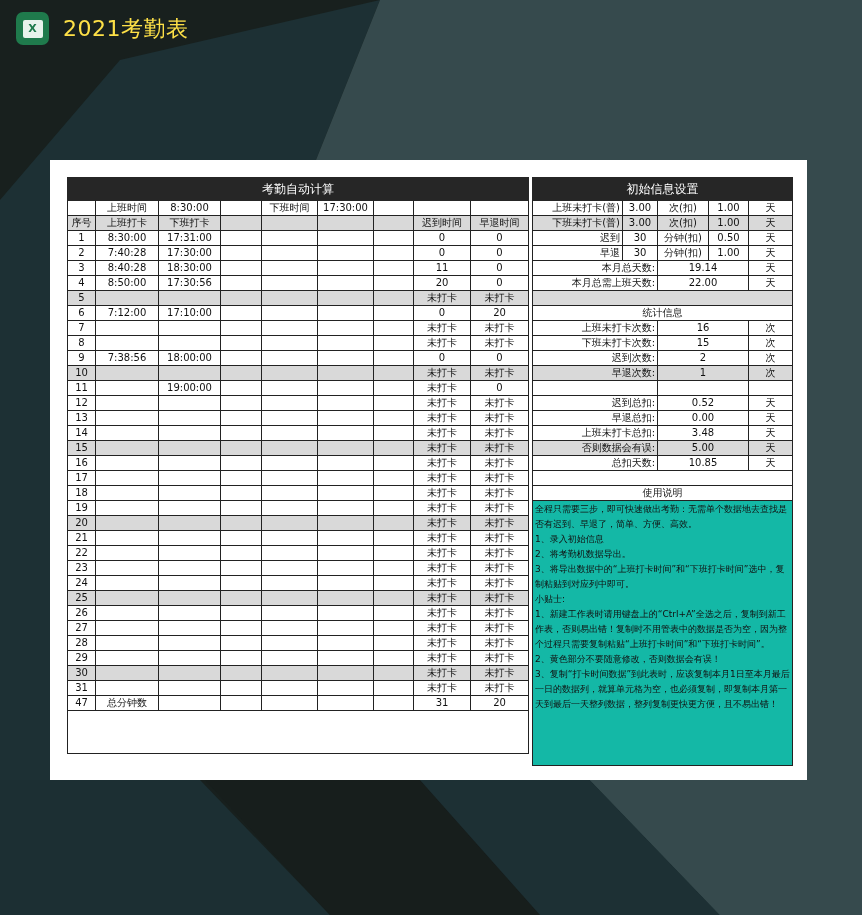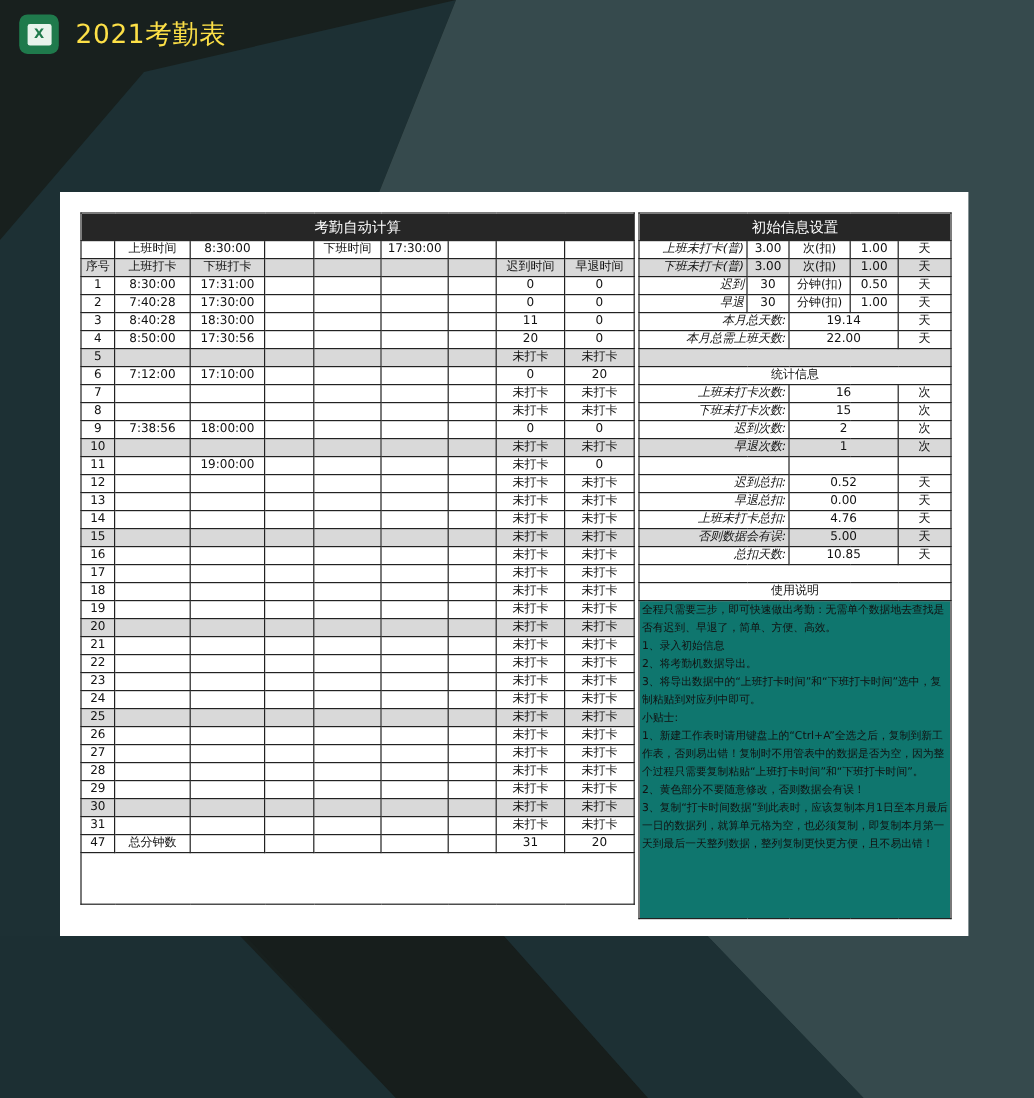--- a/index.html
+++ b/index.html
@@ -16,22 +16,22 @@
   .xl-icon{width:33px;height:33px;border-radius:7px;background:#1f7a4c;display:flex;align-items:center;justify-content:center;}
   .xl-icon .inner{width:20px;height:18px;background:#e8f3ec;border-radius:2px;display:flex;align-items:center;justify-content:center;font-size:11px;font-weight:bold;color:#1f7a4c;}
   .title{margin-left:14px;color:#fde047;font-size:22px;letter-spacing:0.5px;}
   .paper{position:absolute;left:50px;top:160px;width:757px;height:620px;background:#ffffff;}
   table{border-collapse:collapse;table-layout:fixed;font-size:10px;color:#111;}
   td{border:1px solid #222;height:14px;padding:0 2px;text-align:center;white-space:nowrap;overflow:hidden;line-height:14px;}
   .left{position:absolute;left:17px;top:17px;}
   .right{position:absolute;left:482px;top:17px;}
   .hdr td{background:#262626;color:#ffffff;font-size:12px;height:22px;line-height:22px;border-color:#262626;}
   tr.gray td{background:#d9d9d9;}
-  td.r{text-align:right;font-style:italic;}
-  .notes td{text-align:left;white-space:normal;background:#0f766e;font-size:9px;line-height:15px;vertical-align:top;padding:1px 2px;}
+  td.r{text-align:right;}
+  .notes td{text-align:left;white-space:normal;background:#14b8a6;font-size:9px;line-height:15px;vertical-align:top;padding:1px 2px;}
 </style>
 </head>
 <body>
 
 <div class="bg">
   <div class="p1"></div>
     <div class="p3"></div>
     <div class="p2"></div>
   <div class="p4"></div>
     <div class="p5"></div>
@@ -543,21 +543,21 @@
           <td colspan="2">0.52</td>
           <td>天</td>
         </tr>
         <tr>
           <td colspan="2" class="r">早退总扣:</td>
           <td colspan="2">0.00</td>
           <td>天</td>
         </tr>
         <tr>
           <td colspan="2" class="r">上班未打卡总扣:</td>
-          <td colspan="2">4.76</td>
+          <td colspan="2">3.48</td>
           <td>天</td>
         </tr>
         <tr class="gray">
           <td colspan="2" class="r">否则数据会有误:</td>
           <td colspan="2">5.00</td>
           <td>天</td>
         </tr>
         <tr>
           <td colspan="2" class="r">总扣天数:</td>
           <td colspan="2">10.85</td>

